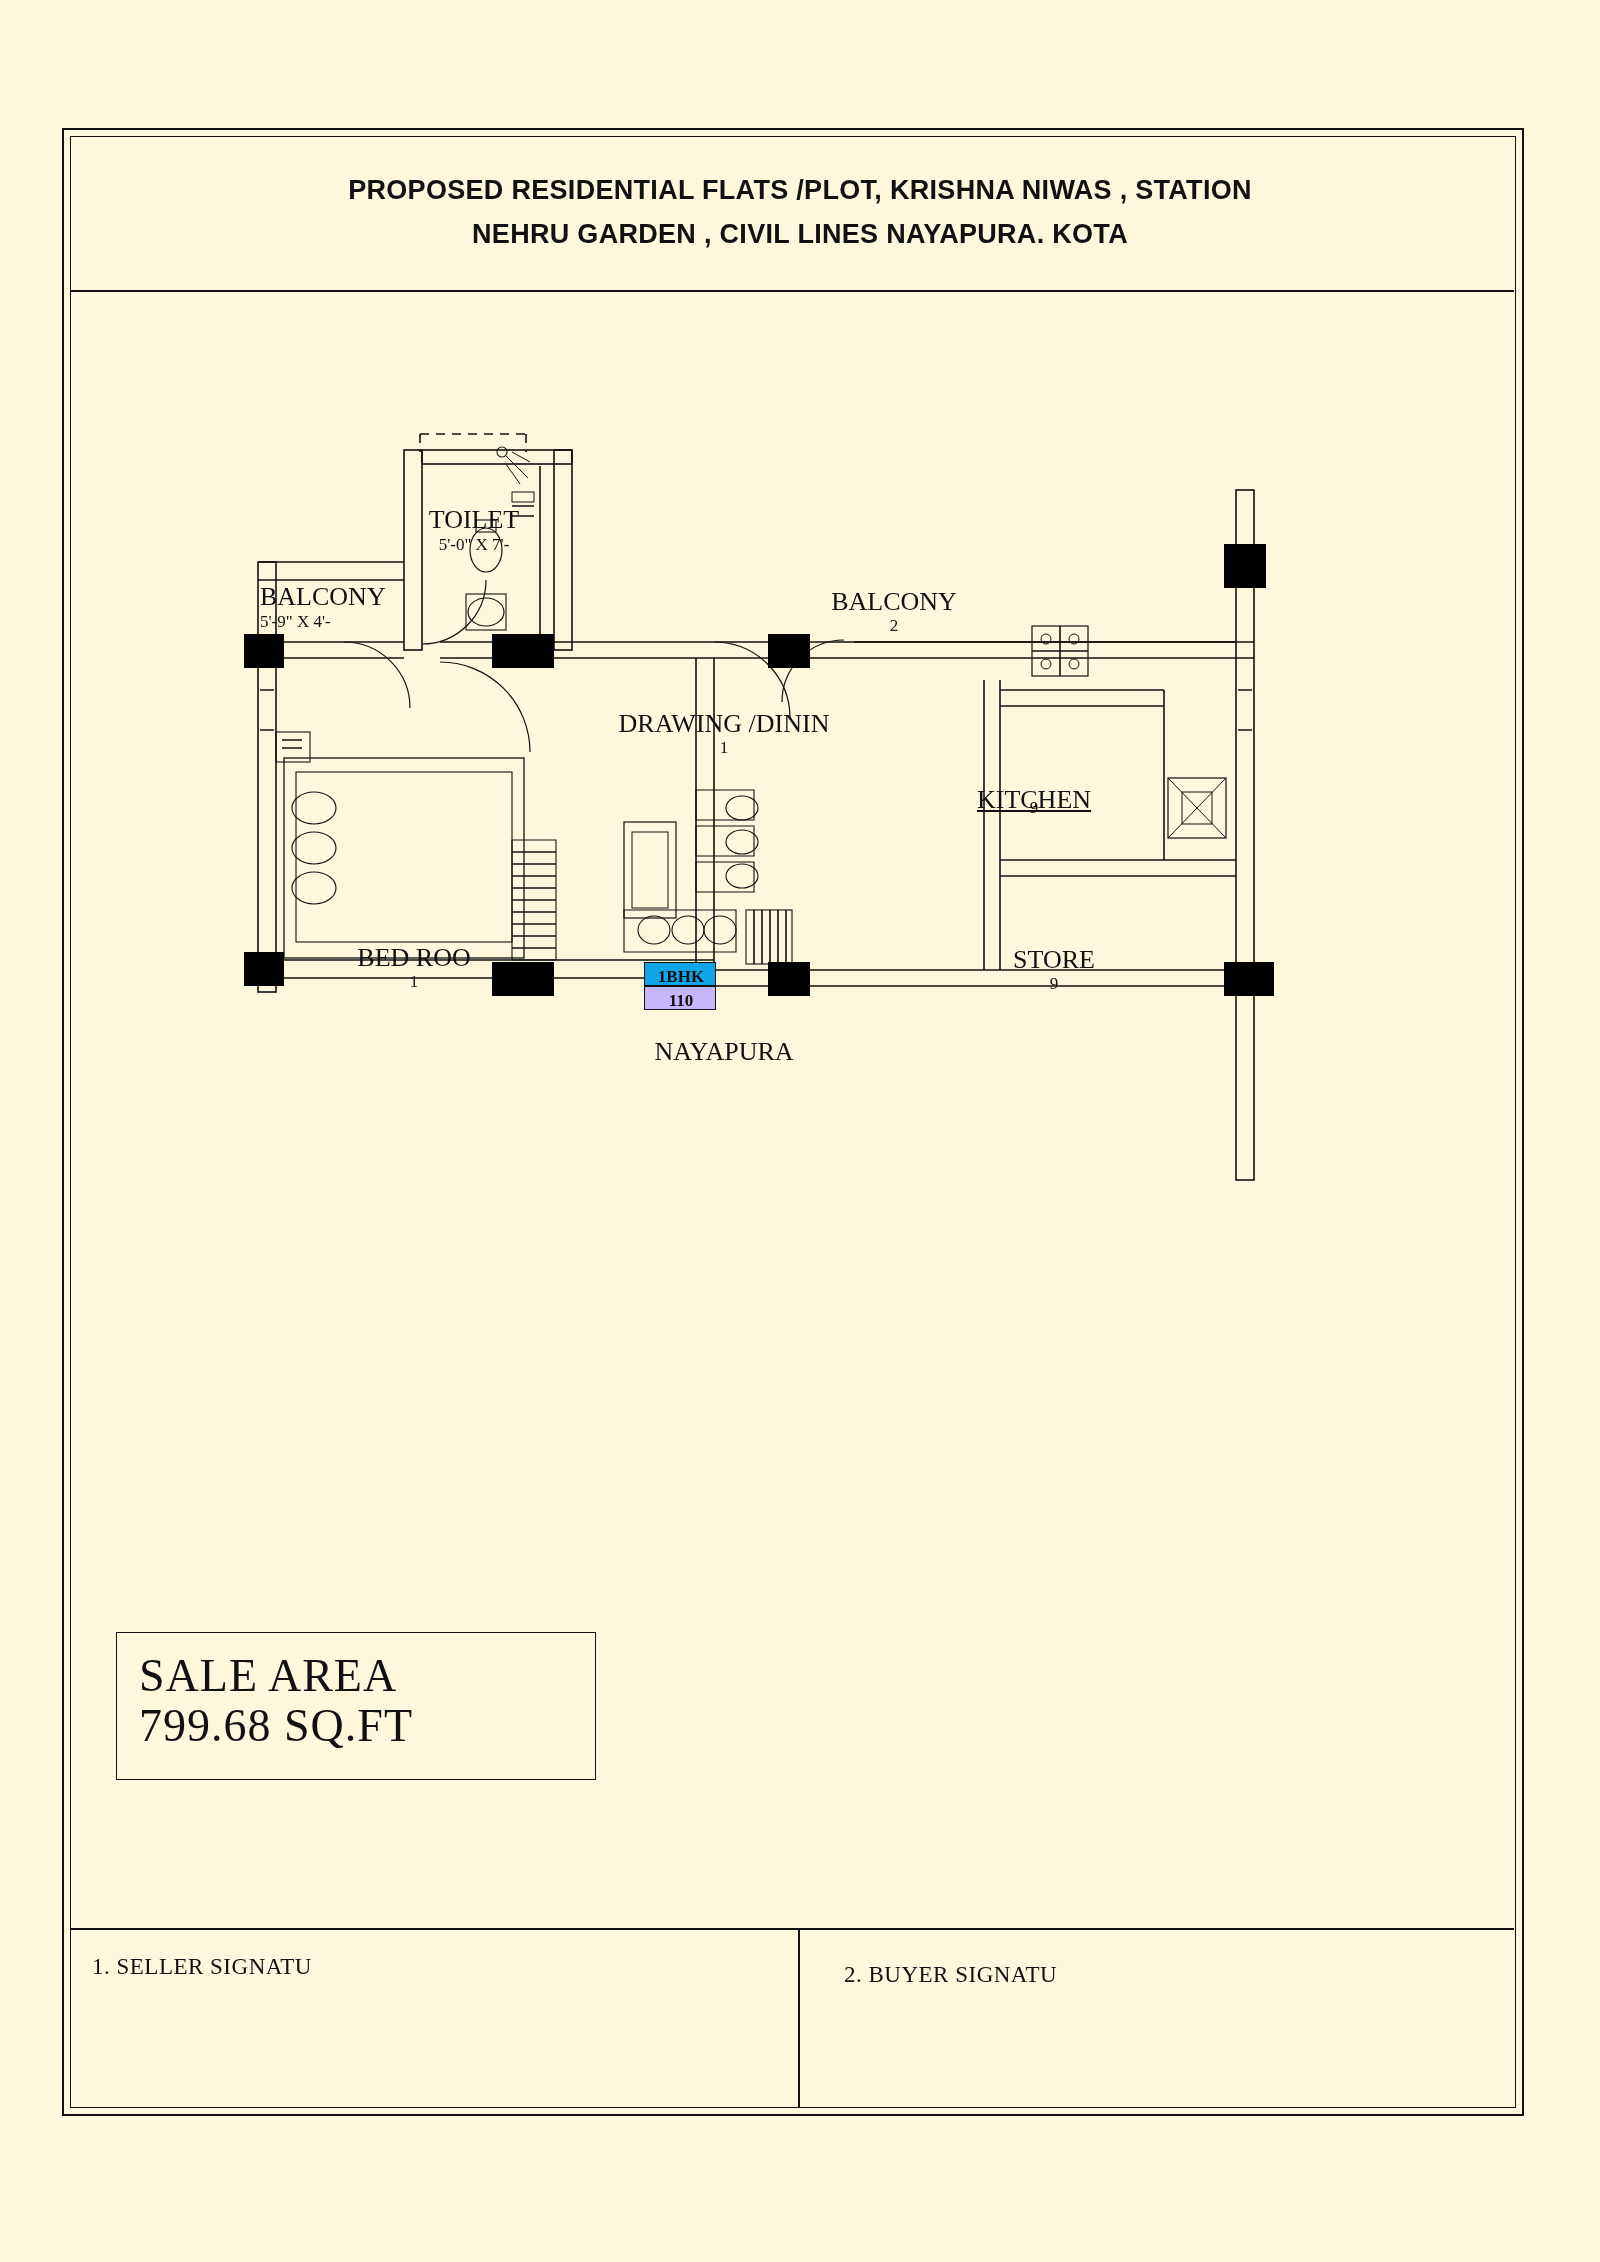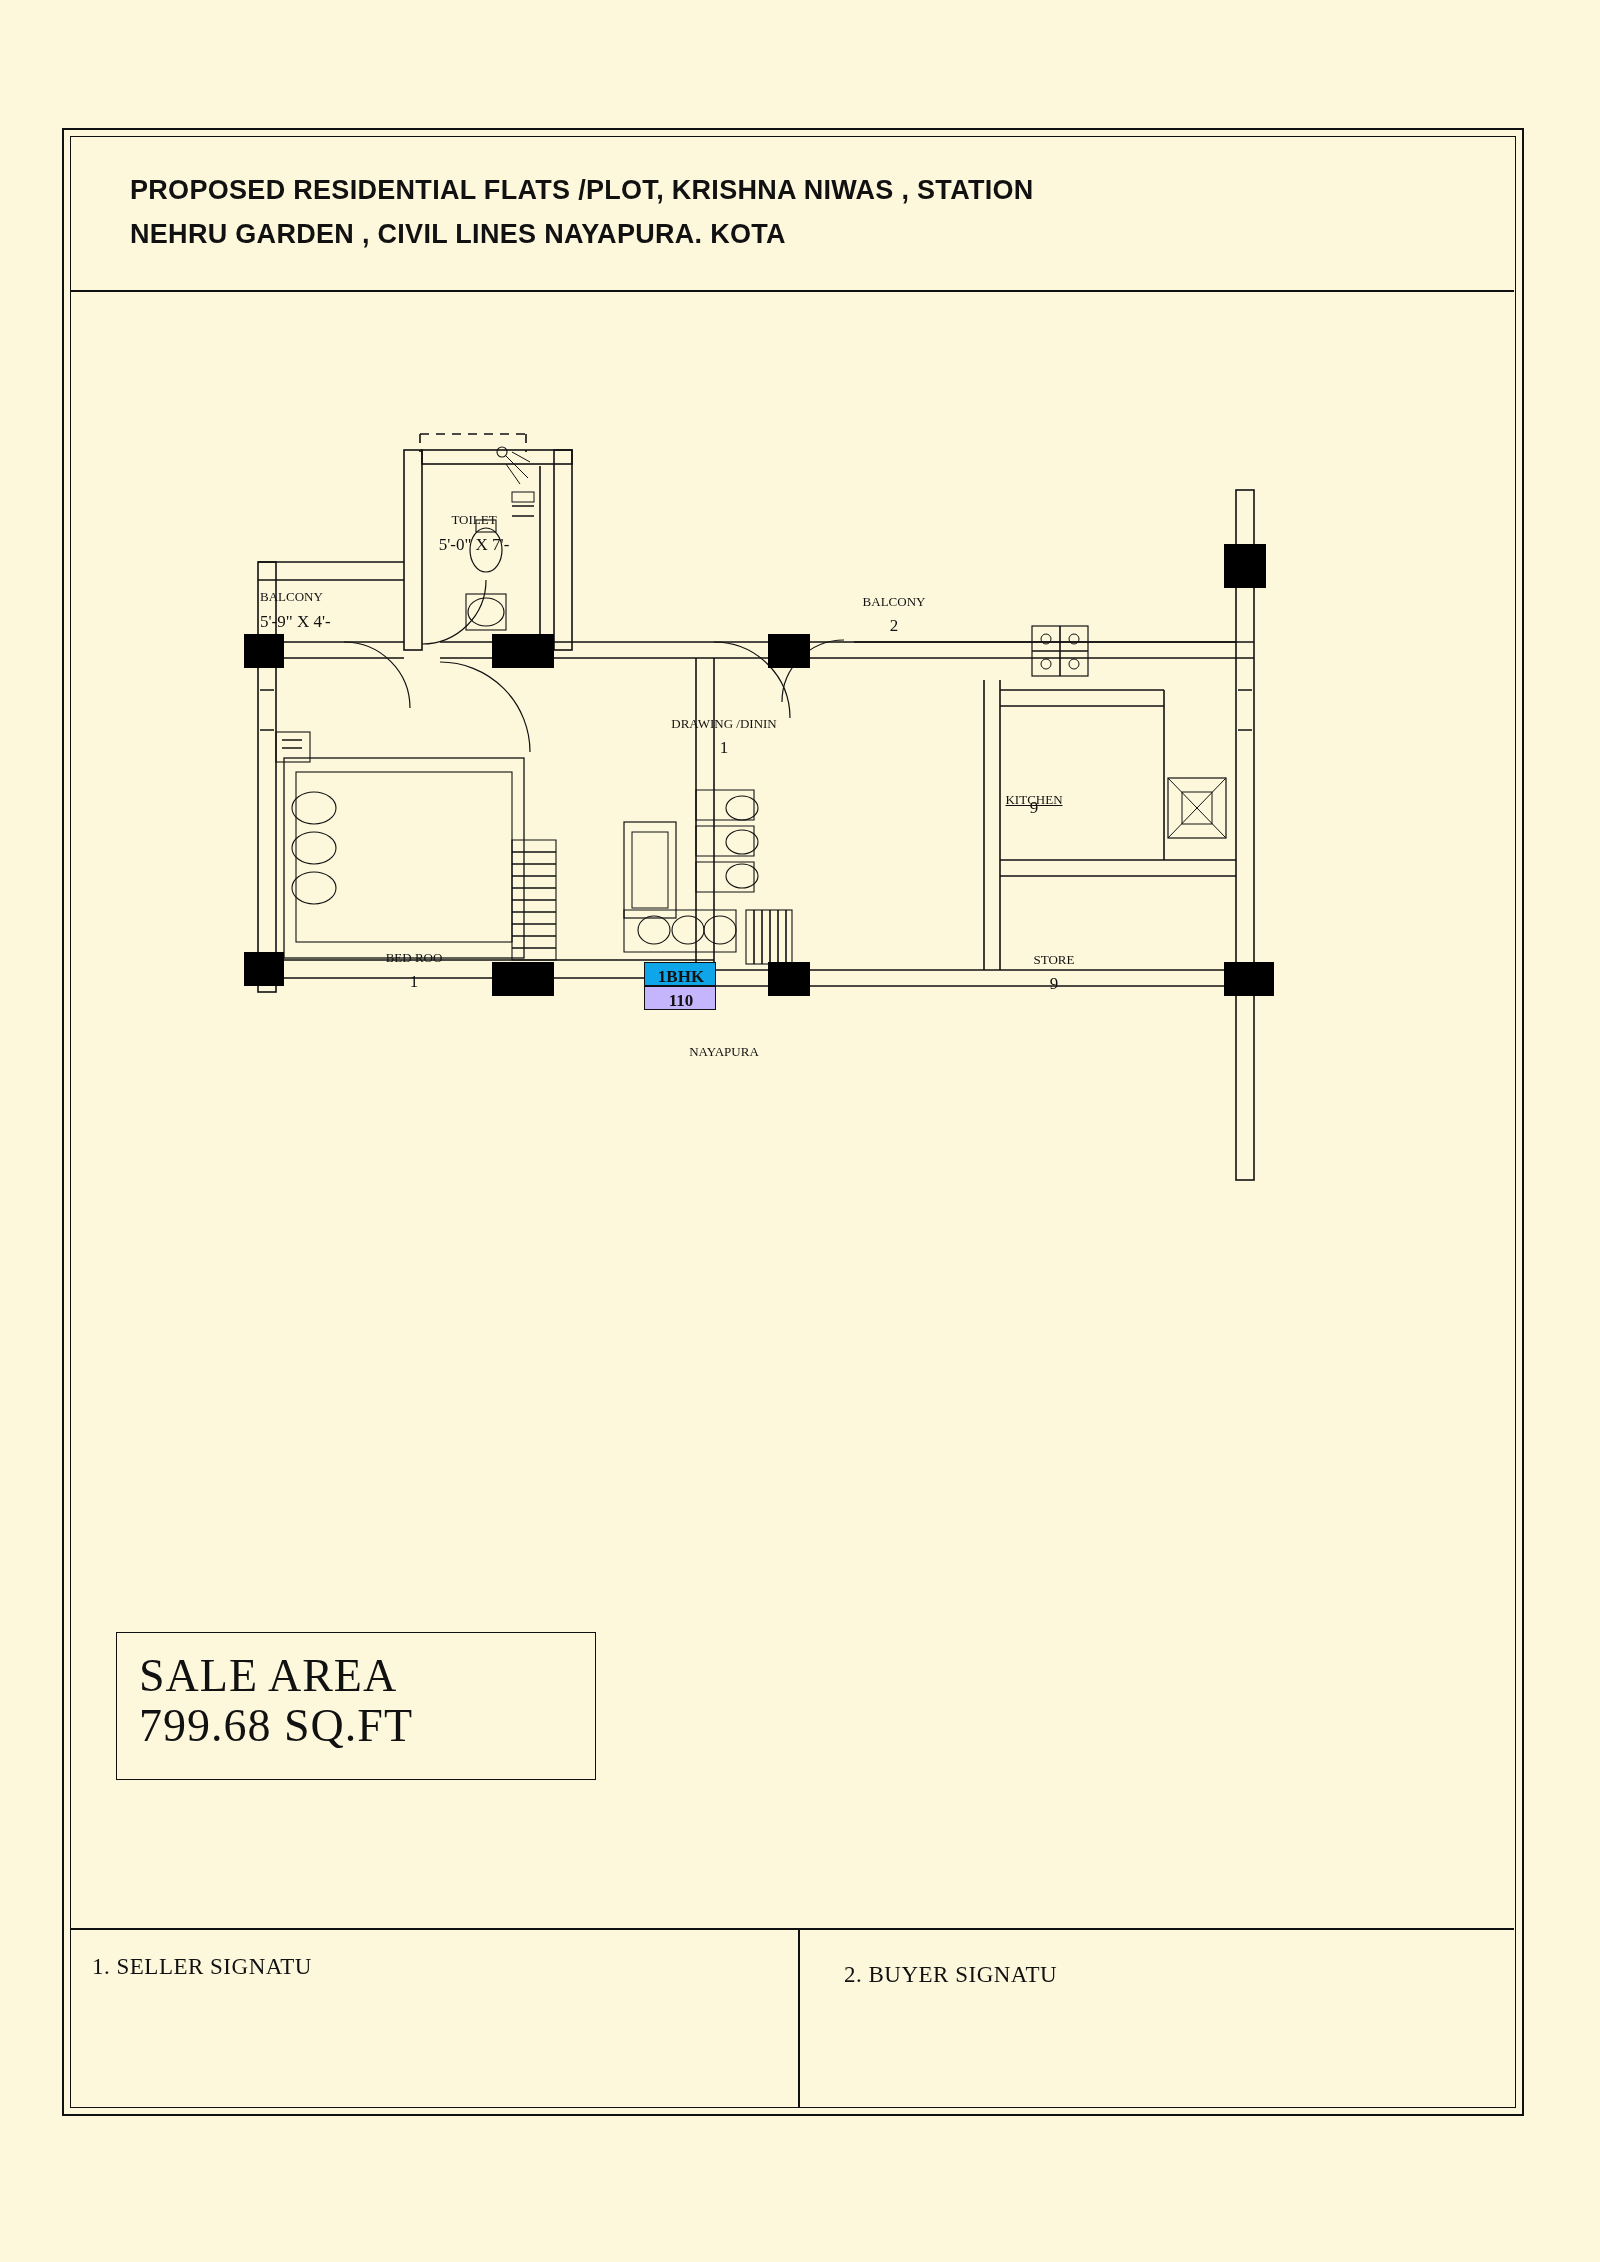--- a/index.html
+++ b/index.html
@@ -24,20 +24,21 @@
     border:1px solid #111;
     box-sizing:border-box;
   }
   
   .title-block{
     position:absolute;
     left:6px;top:6px;
     width:1444px;height:156px;
     border-bottom:2px solid #111;
     box-sizing:border-box;
+    text-align:center;
   }
   .title-text{
     position:absolute;
     left:60px;top:32px;
     width:1340px;
     font-family:"Liberation Sans", sans-serif;
     font-weight:bold;
     font-size:27px;
     line-height:44px;
     letter-spacing:0.3px;
@@ -81,21 +82,21 @@
 
   
   .plan{
     position:absolute;
     left:180px;top:260px;
     width:1180px;height:1000px;
   }
   .col{position:absolute;background:#000;}
   .lbl{
     position:absolute;
-    font-size:13px;
+    font-size:26px;
     text-align:center;
     color:#111;
     white-space:nowrap;
     line-height:23px;
   }
   .lbl.sm{font-size:17px;}
   .lbl.num{font-size:17px;}
   .thin{position:absolute;border:1px solid #111;box-sizing:border-box;}
   svg{display:block;overflow:visible;}
 </style>

